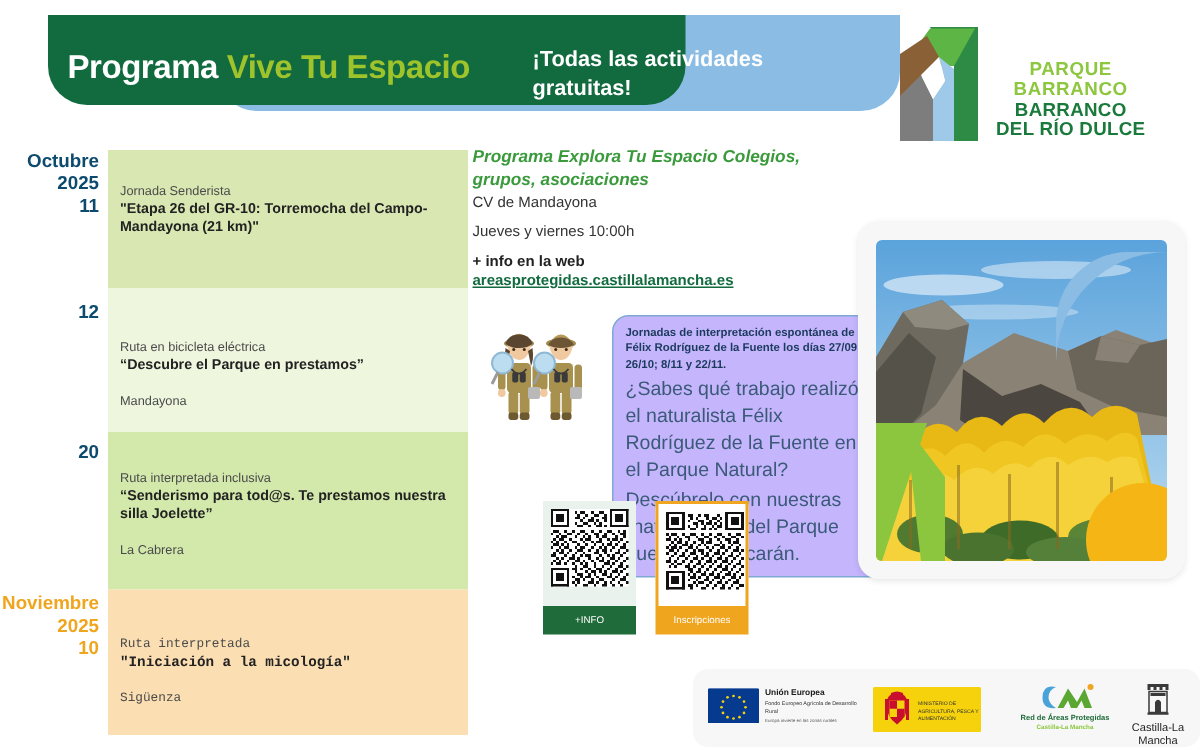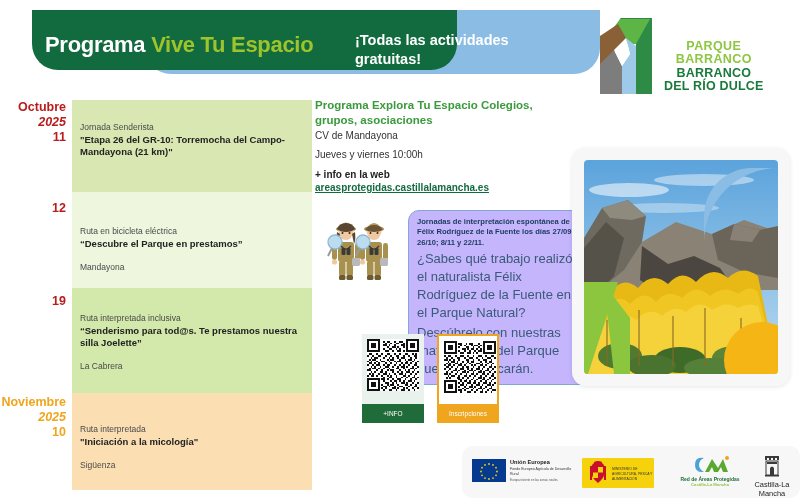--- a/index.html
+++ b/index.html
@@ -46,28 +46,28 @@
   
   .schedule{position:absolute;left:0;top:98px;width:312px;height:360px;}
   .band{position:absolute;left:72px;width:240px;}
   .band .evt{position:absolute;left:8px;right:4px;}
   .evt-kind{font-size:8.5px;color:#4a4a4a;line-height:1.25;}
   .evt-title{font-size:9.5px;color:#222;font-weight:bold;line-height:1.28;margin-top:1px;}
   .evt-place{font-size:8.5px;color:#4a4a4a;line-height:1.25;margin-top:12px;}
 
   .datecol{position:absolute;left:0;width:66px;text-align:right;}
   .d-month{font-size:12.5px;font-weight:bold;line-height:1.18;}
-  .d-year{font-size:12.5px;font-weight:bold;line-height:1.18;font-style:italic;}
+  .d-year{font-size:12.5px;font-weight:bold;line-height:1.18;}
   .d-day{font-size:12.5px;font-weight:bold;line-height:1.18;}
-  .green-date{color:#b91c1c;}
+  .green-date{color:#0c4a6e;}
   .orange-date{color:#f0a51e;}
 
   
   .mid{position:absolute;left:315px;top:98px;width:255px;}
-  .mid-h{font-size:11.5px;font-weight:bold;color:#3a9a3c;line-height:1.28;}
+  .mid-h{font-size:11.5px;font-weight:bold;color:#3a9a3c;line-height:1.28;font-style:italic;}
   .mid-sub{font-size:10px;color:#333;margin-top:3px;}
   .mid-time{font-size:10px;color:#333;margin-top:8px;}
   .mid-info{font-size:10px;color:#222;font-weight:bold;margin-top:8px;line-height:1.35;}
   .mid-url{font-size:10px;color:#126b3f;font-weight:bold;text-decoration:underline;}
 
   
   .callout{
     position:absolute;left:408px;top:210px;width:186px;
     background:#c4b5fd;border:1px solid #7fa9d4;border-radius:11px;
     padding:6px 17px 6px 8px;box-sizing:border-box;
@@ -171,39 +171,39 @@
 
     <div class="band" style="top:190px;height:105px;background:#d3e8ab;">
       <div class="evt" style="top:25px;">
         <div class="evt-kind">Ruta interpretada inclusiva</div>
         <div class="evt-title">“Senderismo para tod@s. Te prestamos nuestra silla Joelette”</div>
         <div class="evt-place">La Cabrera</div>
       </div>
     </div>
 
     <div class="band" style="top:295px;height:97px;background:#fbdfb3;">
-      <div class="evt" style="top:31px;">
+      <div class="evt" style="top:31px;font-family:Liberation Mono, monospace;">
         <div class="evt-kind">Ruta interpretada</div>
         <div class="evt-title">"Iniciación a la micología"</div>
         <div class="evt-place">Sigüenza</div>
       </div>
     </div>
 
     <div class="datecol" style="top:2px;">
       <div class="d-month green-date">Octubre</div>
       <div class="d-year green-date">2025</div>
       <div class="d-day green-date">11</div>
     </div>
 
     <div class="datecol" style="top:103px;">
       <div class="d-day green-date">12</div>
     </div>
 
     <div class="datecol" style="top:196px;">
-      <div class="d-day green-date">19</div>
+      <div class="d-day green-date">20</div>
     </div>
 
     <div class="datecol" style="top:297px;">
       <div class="d-month orange-date">Noviembre</div>
       <div class="d-year orange-date">2025</div>
       <div class="d-day orange-date">10</div>
     </div>
   </div>
 
   <div class="mid">

